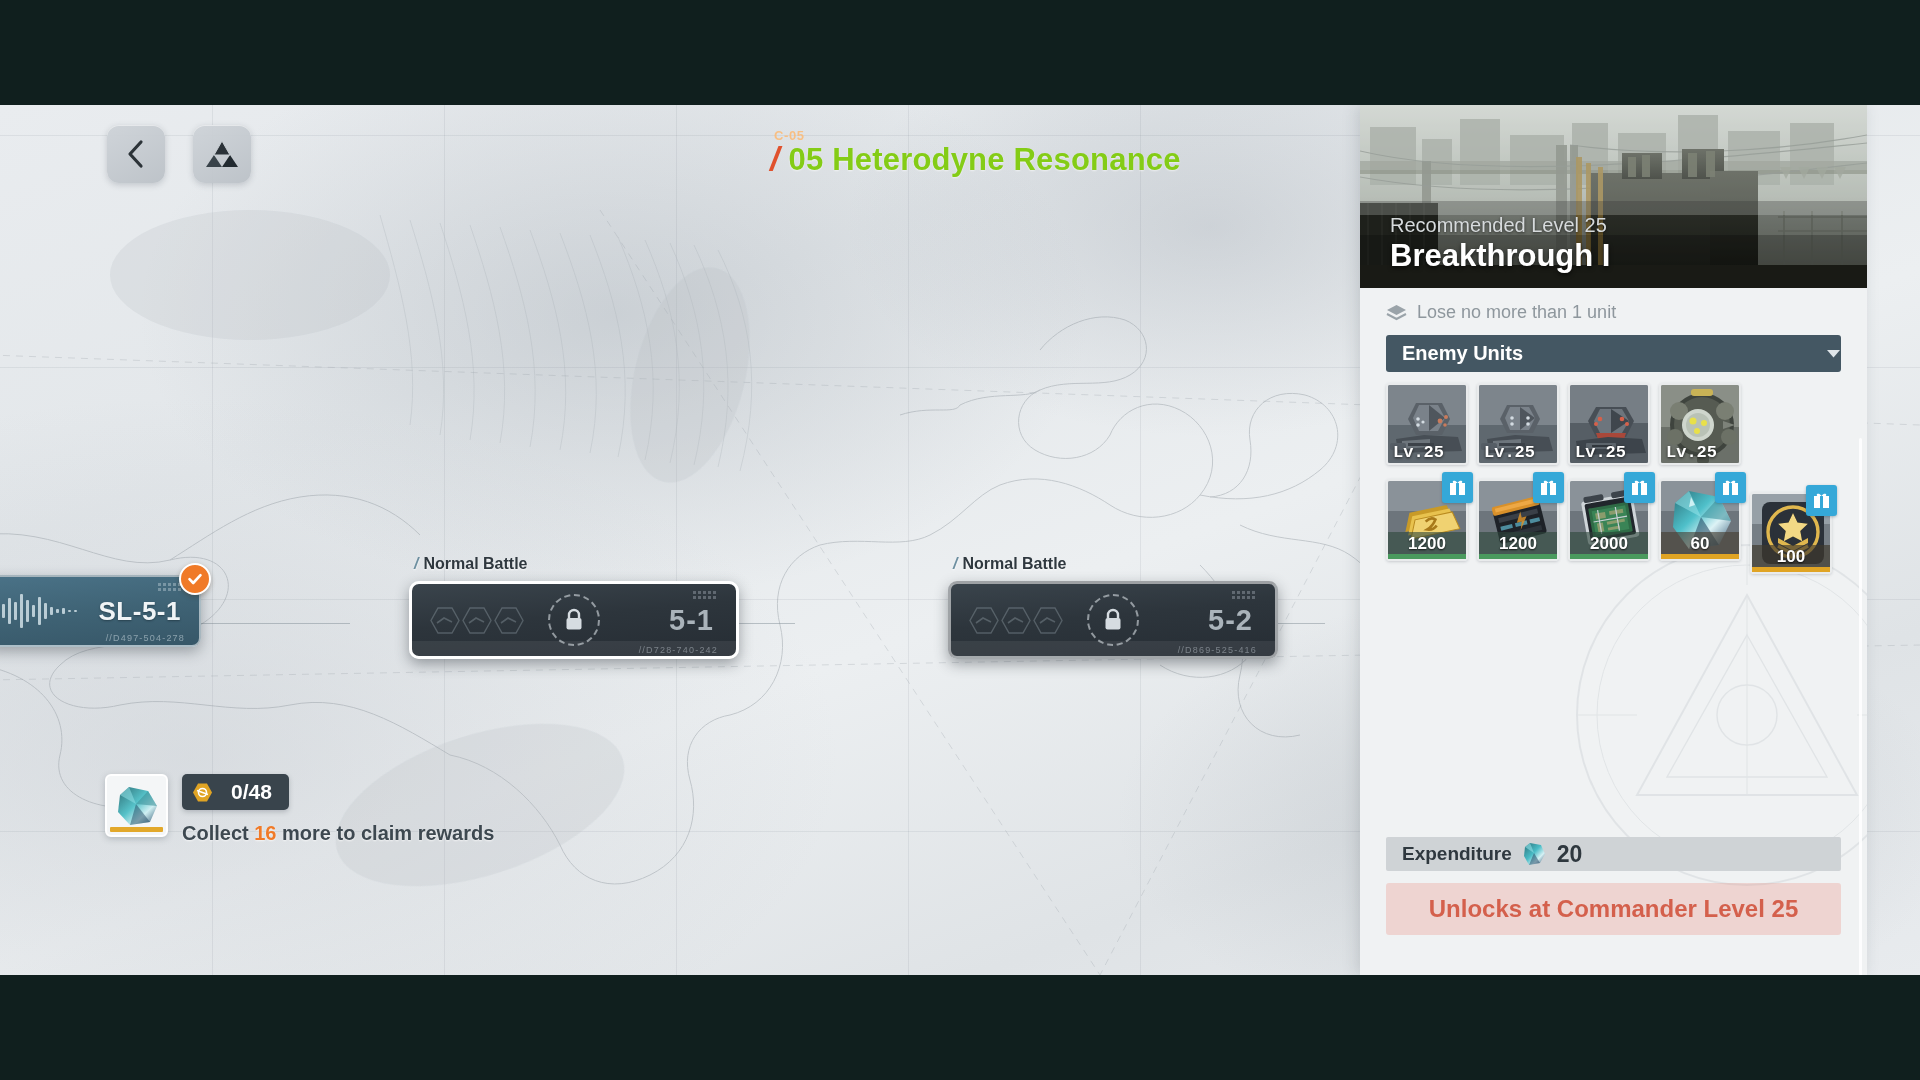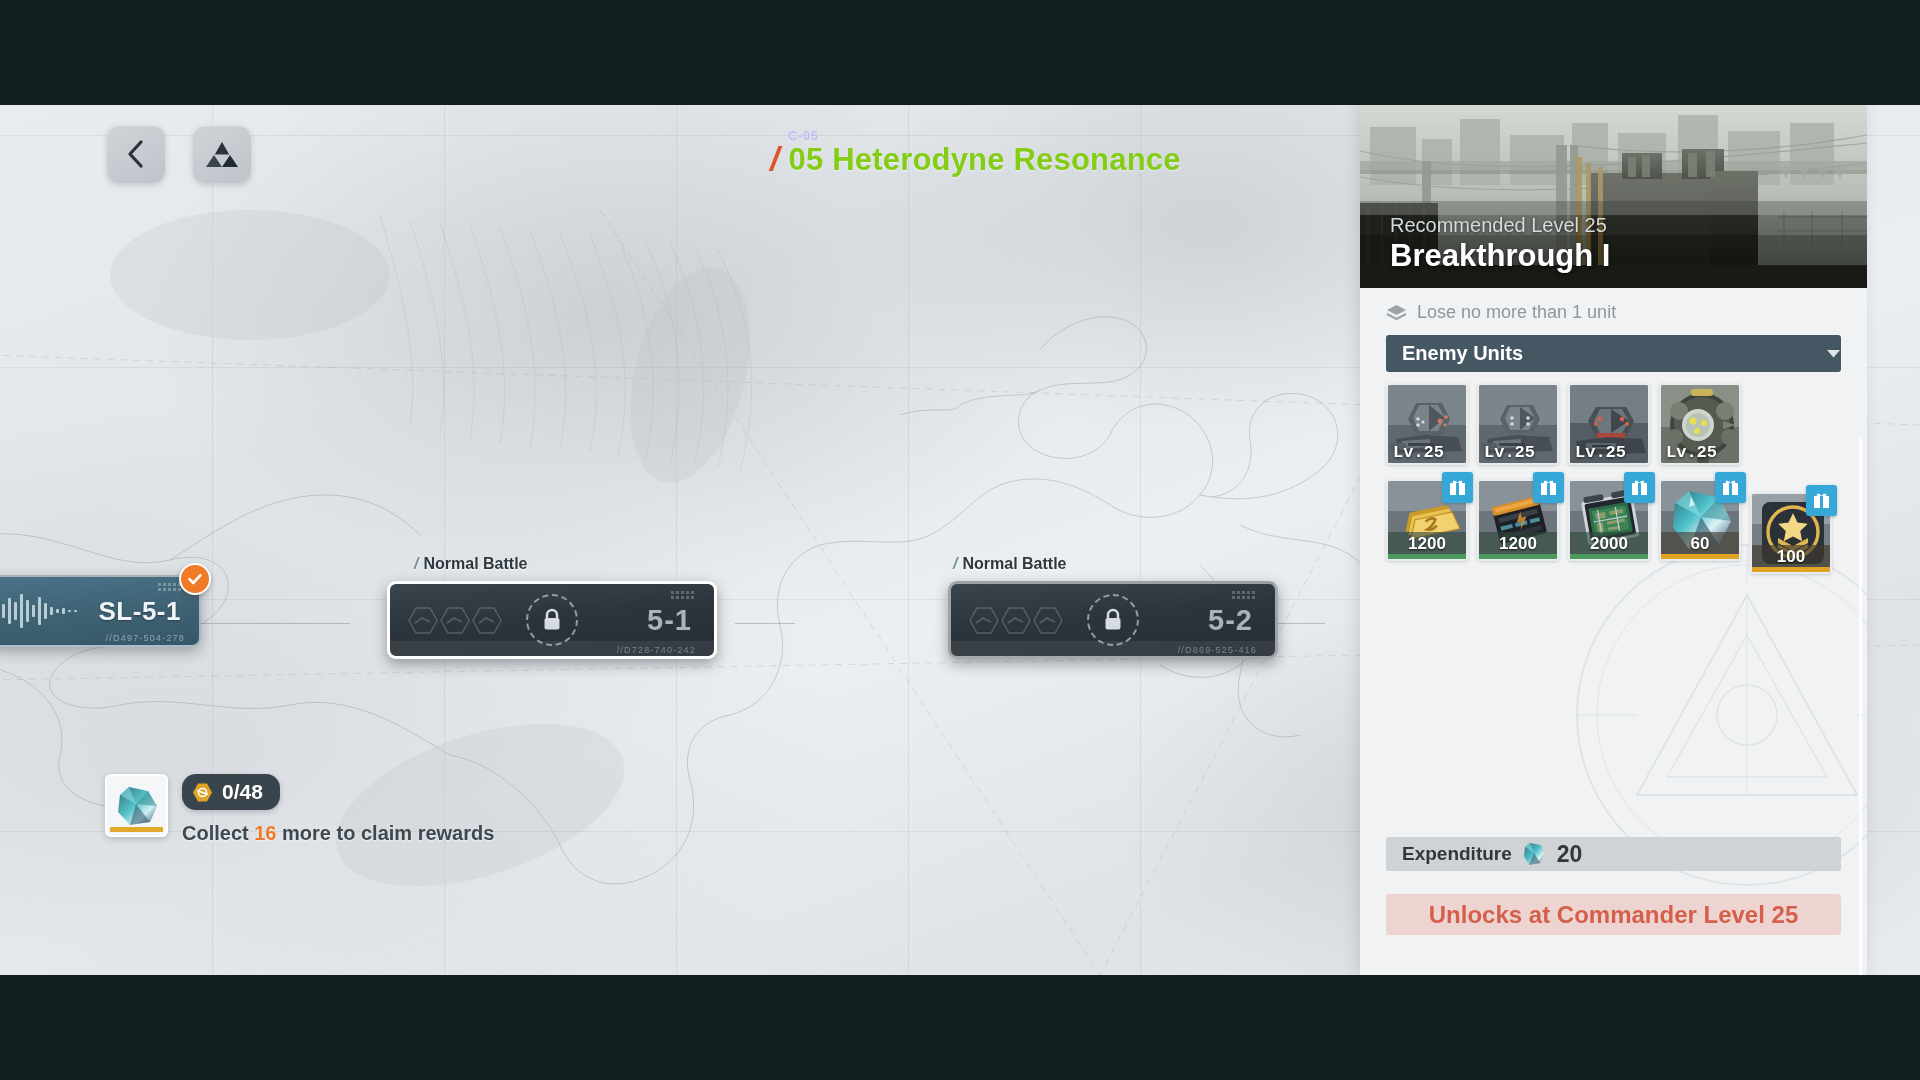--- a/index.html
+++ b/index.html
@@ -43,22 +43,22 @@
     background:linear-gradient(150deg, rgba(206,211,216,.95), rgba(186,192,198,.92));
     box-shadow:0 2px 6px rgba(60,70,80,.22), inset 0 1px 0 rgba(255,255,255,.5);
     display:flex; align-items:center; justify-content:center;
     cursor:pointer;
   }
   .tbtn svg { display:block; }
 
   
   .titlewrap { position:absolute; left:770px; top:128px; z-index:30; }
   .title-code {
-    font-size:13px; font-weight:bold; color:#c4b5fd; letter-spacing:.6px;
-    margin-left:18px; opacity:.85;
+    font-size:13px; font-weight:bold; color:#fdba74; letter-spacing:.6px;
+    margin-left:4px; opacity:.85;
   }
   .title-main { display:flex; align-items:baseline; margin-top:-2px; }
   .title-slash {
     color:#e0512d; font-size:34px; font-weight:bold; font-style:italic;
     margin-right:9px; line-height:1;
   }
   .title-text {
     font-size:31px; font-weight:bold; color:#84cc16; letter-spacing:.2px;
     text-shadow:0 1px 2px rgba(255,255,255,.6);
   }
@@ -148,22 +148,22 @@
   
   .collect { position:absolute; left:105px; bottom:130px; z-index:30; display:flex; align-items:flex-start; }
   .collect-icon {
     width:63px; height:63px; border-radius:6px; background:#f4f6f7;
     border:2px solid #fff; box-shadow:0 2px 6px rgba(60,70,80,.25);
     position:relative; overflow:hidden; display:flex; align-items:center; justify-content:center;
   }
   .collect-icon .bar { position:absolute; left:3px; right:3px; bottom:3px; height:5px; background:#e2a82a; border-radius:1px; }
   .collect-right { margin-left:14px; }
   .collect-count {
-    display:inline-flex; align-items:center; gap:9px;
-    background:#39444c; border-radius:14px; padding:6px 17px 6px 10px;
+    display:inline-flex; align-items:center; gap:18px;
+    background:#39444c; border-radius:5px; padding:6px 17px 6px 10px;
     box-shadow:0 2px 5px rgba(50,60,70,.25);
   }
   .collect-count .num { font-size:21px; font-weight:bold; color:#fff; }
   .collect-msg {
     margin-top:12px; font-size:20px; font-weight:bold; color:#3d4850;
     text-shadow:0 1px 2px rgba(255,255,255,.7);
   }
   .collect-msg em { font-style:normal; color:#f07a28; }
 
   
@@ -256,21 +256,21 @@
     position:absolute; left:26px; right:26px; bottom:104px;
     height:34px; background:#cfd3d6; border-radius:2px;
     display:flex; align-items:center; gap:10px; padding-left:16px;
     z-index:3;
   }
   .expend .lbl { font-size:19px; font-weight:bold; color:#2f383f; }
   .expend .val { font-size:23px; font-weight:bold; color:#2f383f; }
 
   .locked-msg {
     position:absolute; left:26px; right:26px; bottom:40px;
-    height:41px; background:rgba(232,138,122,.28); border-radius:3px;
+    height:52px; background:rgba(232,138,122,.28); border-radius:3px;
     display:flex; align-items:center; justify-content:center;
     z-index:3;
   }
   .locked-msg span {
     font-size:24px; font-weight:bold; color:#d4604c;
   }
 
   .scrollbar {
     position:absolute; right:5px; top:150px; width:3px; height:560px;
     background:rgba(255,255,255,.85); border-radius:2px; z-index:10; cursor:pointer;
@@ -388,21 +388,21 @@
         <svg width="18" height="18" viewBox="0 0 18 18">
             <path d="M3.5 9.2 L7.2 13 L14.5 5.2" stroke="#fff" stroke-width="2.6" fill="none" stroke-linecap="round" stroke-linejoin="round"></path>
           </svg>
       </div>
     </div>
 
     <div class="node-label" style="left:414px; top:450px;">
       <span class="sl">/</span>
         <span>Normal Battle</span>
     </div>
-    <div class="stage-node" style="left:387px; top:476px;">
+    <div class="stage-node" style="left:409px; top:476px;border-radius:10px;">
       <div class="node-hexes">
         <div class="hex">
             <svg width="30" height="27" viewBox="0 0 30 27">
               <path d="M8 1 L22 1 L29 13.5 L22 26 L8 26 L1 13.5 Z" fill="none" stroke="rgba(150,162,172,.38)" stroke-width="1.4"></path>
               <path d="M7 16 L14 11 L22 15" fill="none" stroke="rgba(150,162,172,.38)" stroke-width="1.6"></path>
             </svg>
           </div>
         <div class="hex">
             <svg width="30" height="27" viewBox="0 0 30 27">
               <path d="M8 1 L22 1 L29 13.5 L22 26 L8 26 L1 13.5 Z" fill="none" stroke="rgba(150,162,172,.38)" stroke-width="1.4"></path>

